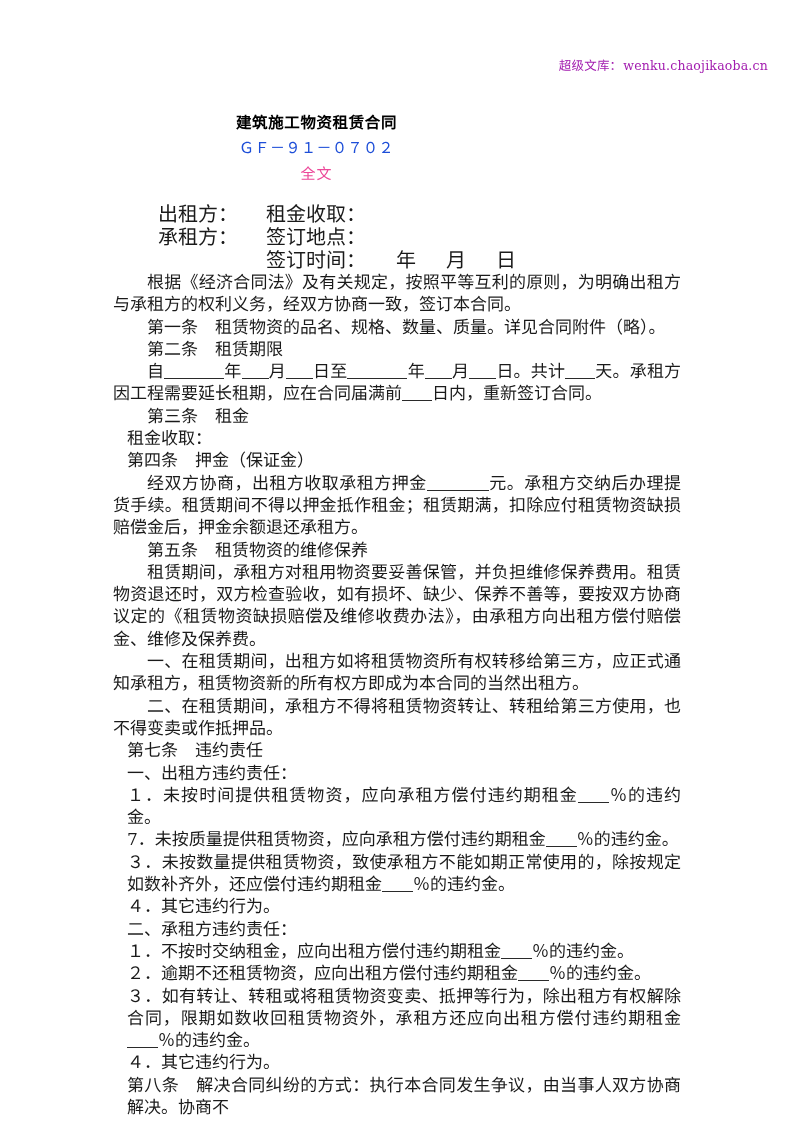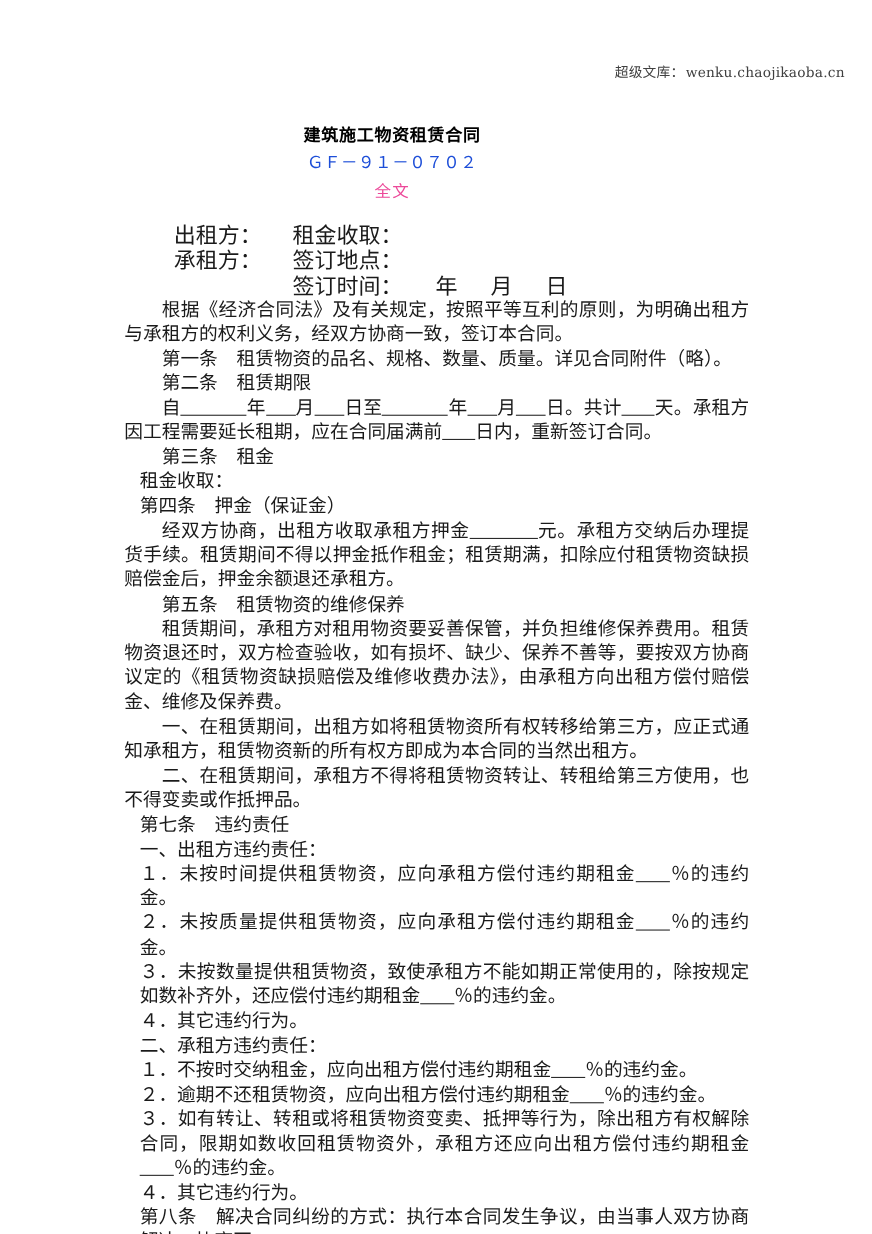--- a/index.html
+++ b/index.html
@@ -27,35 +27,34 @@
     background: #fff;
   }
 
   
   .site-header {
     position: absolute;
     top: 55px;
     right: 25px;
     font-family: "DejaVu Serif", "Liberation Serif", serif;
     font-size: 12.5px;
-    color: #404040;
+    color: #a21caf;
     letter-spacing: 0.2px;
     white-space: nowrap;
   }
   .site-header .wm-label { margin-right: 1px; }
   .site-header .wm-url { font-size: 12.5px; }
 
   
   .title-block {
     position: absolute;
     top: 112px;
     left: 0;
     width: 633px;
     text-align: center;
-    margin-left: 40px;
   }
   .doc-title {
     font-size: 15.5px;
     font-weight: bold;
     letter-spacing: 0.6px;
     line-height: 22px;
     color: #000;
   }
   .doc-code {
     font-size: 15px;
@@ -164,21 +163,21 @@
 
     <p class="p">第五条　租赁物资的维修保养</p>
     <p class="p">租赁期间，承租方对租用物资要妥善保管，并负担维修保养费用。租赁物资退还时，双方检查验收，如有损坏、缺少、保养不善等，要按双方协商议定的《租赁物资缺损赔偿及维修收费办法》，由承租方向出租方偿付赔偿金、维修及保养费。</p>
 
     <p class="p">一、在租赁期间，出租方如将租赁物资所有权转移给第三方，应正式通知承租方，租赁物资新的所有权方即成为本合同的当然出租方。</p>
     <p class="p">二、在租赁期间，承租方不得将租赁物资转让、转租给第三方使用，也不得变卖或作抵押品。</p>
 
     <p class="p noindent">第七条　违约责任</p>
     <p class="p noindent">一、出租方违约责任：</p>
     <p class="p noindent"><span>１．未按时间提供租赁物资，应向承租方偿付违约期租金</span><span class="blank b-pct"></span><span>％的违约金。</span></p>
-    <p class="p noindent"><span>２．未按质量提供租赁物资，应向承租方偿付违约期租金</span><span class="blank b-pct"></span><span>％的违约金。</span></p>
+    <p class="p noindent"><span>7．未按质量提供租赁物资，应向承租方偿付违约期租金</span><span class="blank b-pct"></span><span>％的违约金。</span></p>
     <p class="p noindent"><span>３．未按数量提供租赁物资，致使承租方不能如期正常使用的，除按规定如数补齐外，还应偿付违约期租金</span><span class="blank b-pct"></span><span>％的违约金。</span></p>
     <p class="p noindent">４．其它违约行为。</p>
 
     <p class="p noindent">二、承租方违约责任：</p>
     <p class="p noindent"><span>１．不按时交纳租金，应向出租方偿付违约期租金</span><span class="blank b-pct"></span><span>％的违约金。</span></p>
     <p class="p noindent"><span>２．逾期不还租赁物资，应向出租方偿付违约期租金</span><span class="blank b-pct"></span><span>％的违约金。</span></p>
     <p class="p noindent"><span>３．如有转让、转租或将租赁物资变卖、抵押等行为，除出租方有权解除合同，限期如数收回租赁物资外，承租方还应向出租方偿付违约期租金</span><span class="blank b-pct"></span><span>％的违约金。</span></p>
     <p class="p noindent">４．其它违约行为。</p>
 
     <p class="p noindent">第八条　解决合同纠纷的方式：执行本合同发生争议，由当事人双方协商解决。协商不</p>

